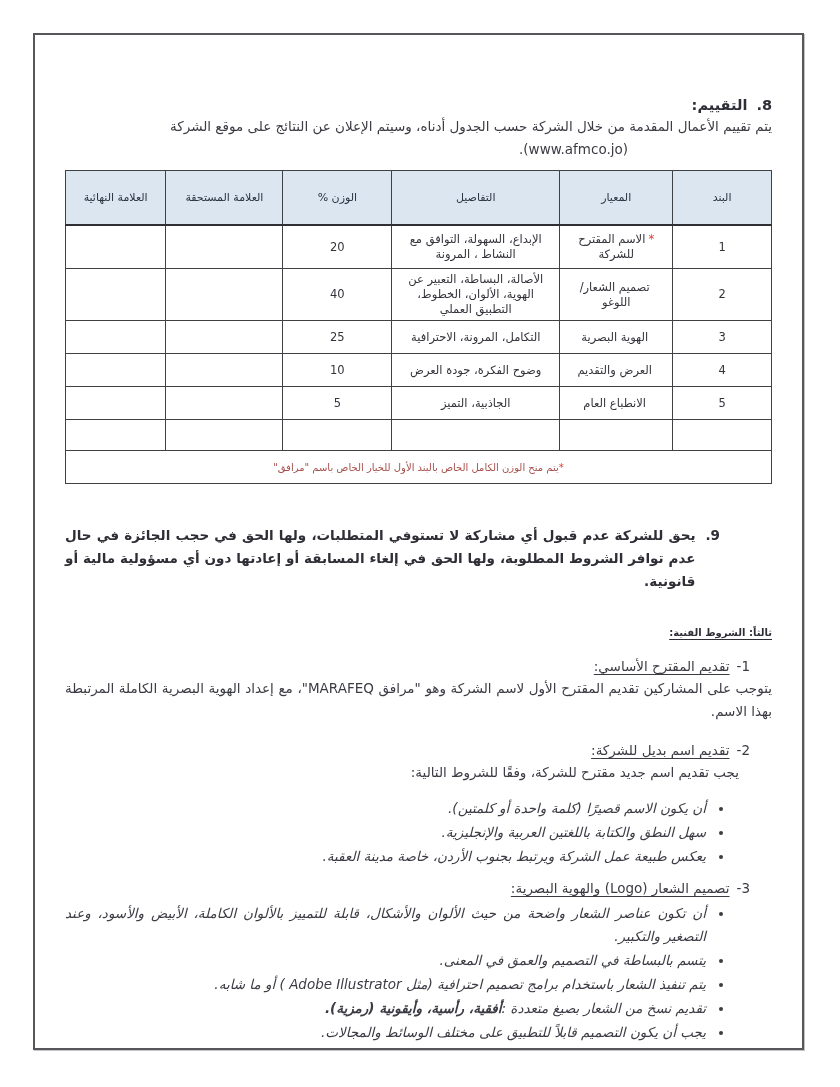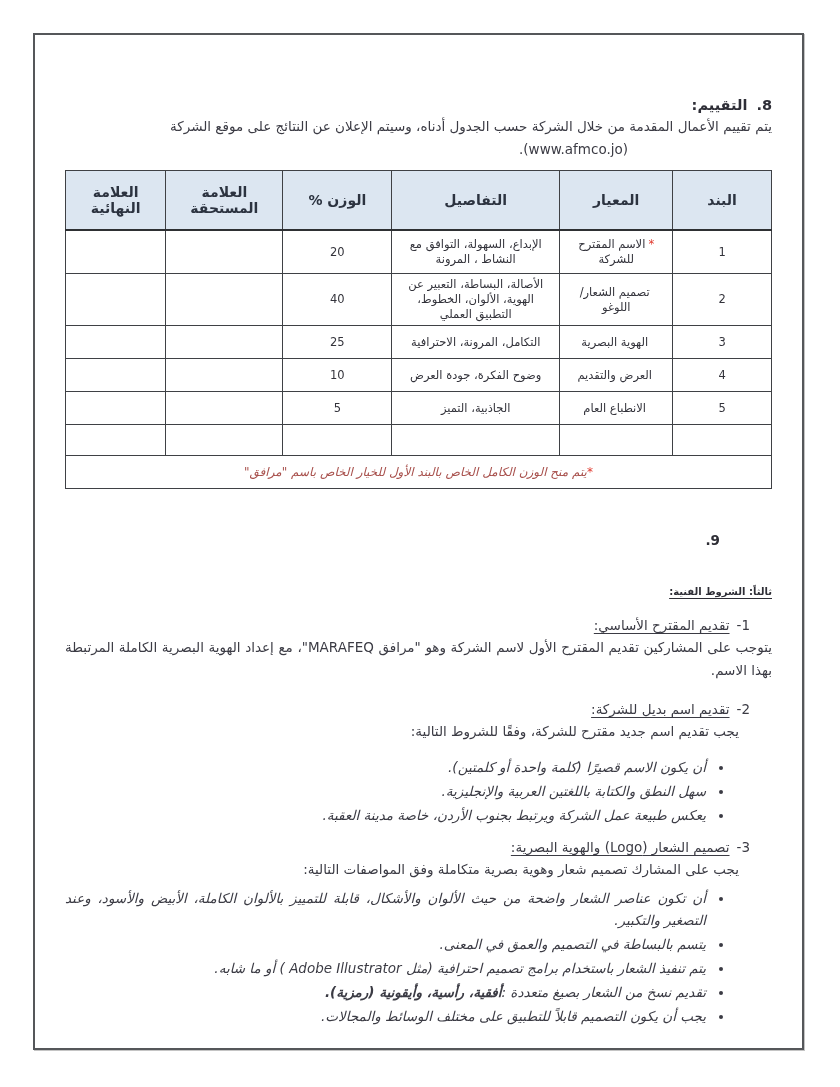--- a/index.html
+++ b/index.html
@@ -17,28 +17,28 @@
 
   
   .h8{display:flex;gap:9px;font-weight:bold;font-size:14.5px;color:#2e2e37;align-items:baseline;}
   .intro{margin-top:2px;text-align:justify;line-height:23px;}
   .site-line{line-height:23px;text-align:right;padding-right:144px;}
 
   
   table.eval{width:100%;border-collapse:collapse;margin-top:9px;font-size:11.5px;color:#33333b;table-layout:fixed;}
   table.eval th{
     background:#dce6f1;border:1px solid #3f4145;border-bottom:2px solid #2e3033;
-    padding:13px 4px;font-weight:bold;font-size:14px;color:#2c3340;
+    padding:20px 4px;font-weight:normal;font-size:11px;color:#2c3340;
   }
   table.eval td{border:1px solid #3f4145;text-align:center;padding:3px 6px;line-height:15px;vertical-align:middle;}
   tr.rh1 td{height:36px;} tr.rh2 td{height:40px;} tr.rh3 td{height:26px;}
   tr.rh4 td{height:26px;} tr.rh5 td{height:26px;} tr.rhe td{height:24px;}
   .star{color:#e03a2f;}
   .crit-star{margin-left:3px;}
-  td.footnote-cell{color:#a8504c;font-size:12px;height:26px;text-align:center;font-style:italic;}
+  td.footnote-cell{color:#a8504c;font-size:10px;height:26px;text-align:center;}
 
   
   .s9{display:flex;gap:10px;margin-top:40px;padding-right:52px;font-weight:bold;line-height:23px;text-align:justify;color:#2e2e36;}
   .s9 .num{flex:0 0 auto;}
 
   
   .h3rd{margin-top:34px;font-weight:bold;font-size:10px;text-decoration:underline;text-underline-offset:3px;color:#2e2e36;}
   .item-head{margin-top:20px;padding-right:22px;display:flex;gap:7px;align-items:baseline;}
   .item-title{text-decoration:underline;text-underline-offset:3px;}
   .item-body{margin-top:3px;line-height:22.5px;text-align:justify;}
@@ -129,20 +129,21 @@
           <td></td>
         </tr>
         <tr>
           <td class="footnote-cell" colspan="6"><span class="star">*</span><span>يتم منح الوزن الكامل الخاص بالبند الأول للخيار الخاص باسم "مرافق"</span></td>
         </tr>
       </tbody>
     </table>
 
     <div class="s9">
       <span class="num">9.</span>
+      <span>يحق للشركة عدم قبول أي مشاركة لا تستوفي المتطلبات، ولها الحق في حجب الجائزة في حال عدم توافر الشروط المطلوبة، ولها الحق في إلغاء المسابقة أو إعادتها دون أي مسؤولية مالية أو قانونية.</span>
     </div>
 
     <div class="h3rd">ثالثاً: الشروط الفنية:</div>
 
     <div class="item-head">
       <span>1-</span>
       <span class="item-title">تقديم المقترح الأساسي:</span>
     </div>
     <div class="item-body">يتوجب على المشاركين تقديم المقترح الأول لاسم الشركة وهو "مرافق MARAFEQ"، مع إعداد الهوية البصرية الكاملة المرتبطة بهذا الاسم.</div>
 
@@ -154,21 +155,20 @@
     <ul class="bullets" style="margin-top:13px;">
       <li><span>أن يكون الاسم قصيرًا (كلمة واحدة أو كلمتين).</span><span class="bold"></span></li>
       <li><span>سهل النطق والكتابة باللغتين العربية والإنجليزية.</span><span class="bold"></span></li>
       <li><span>يعكس طبيعة عمل الشركة ويرتبط بجنوب الأردن، خاصة مدينة العقبة.</span><span class="bold"></span></li>
     </ul>
 
     <div class="item-head" style="margin-top:13px;">
       <span>3-</span>
       <span class="item-title">تصميم الشعار (Logo) والهوية البصرية:</span>
     </div>
-    <div class="item-body indent33">يجب على المشارك تصميم شعار وهوية بصرية متكاملة وفق المواصفات التالية:</div>
     <ul class="bullets" style="margin-top:6px;">
       <li><span>أن تكون عناصر الشعار واضحة من حيث الألوان والأشكال، قابلة للتمييز بالألوان الكاملة، الأبيض والأسود، وعند التصغير والتكبير.</span><span class="bold"></span></li>
       <li><span>يتسم بالبساطة في التصميم والعمق في المعنى.</span><span class="bold"></span></li>
       <li><span>يتم تنفيذ الشعار باستخدام برامج تصميم احترافية (مثل Adobe Illustrator ) أو ما شابه.</span><span class="bold"></span></li>
       <li><span>تقديم نسخ من الشعار بصيغ متعددة :</span><span class="bold">أفقية، رأسية، وأيقونية (رمزية).</span></li>
       <li><span>يجب أن يكون التصميم قابلاً للتطبيق على مختلف الوسائط والمجالات.</span><span class="bold"></span></li>
     </ul>
 
   </div>
 </div>

